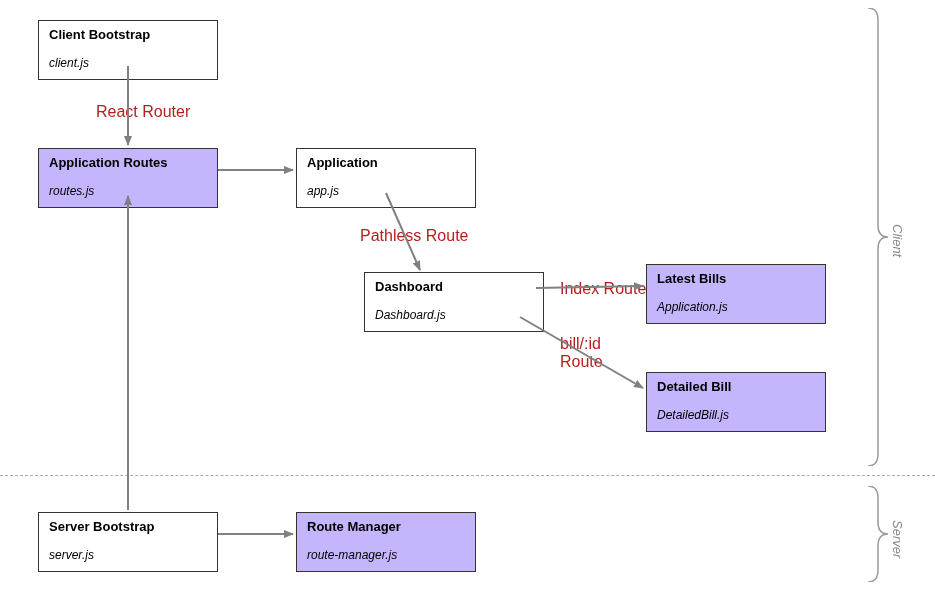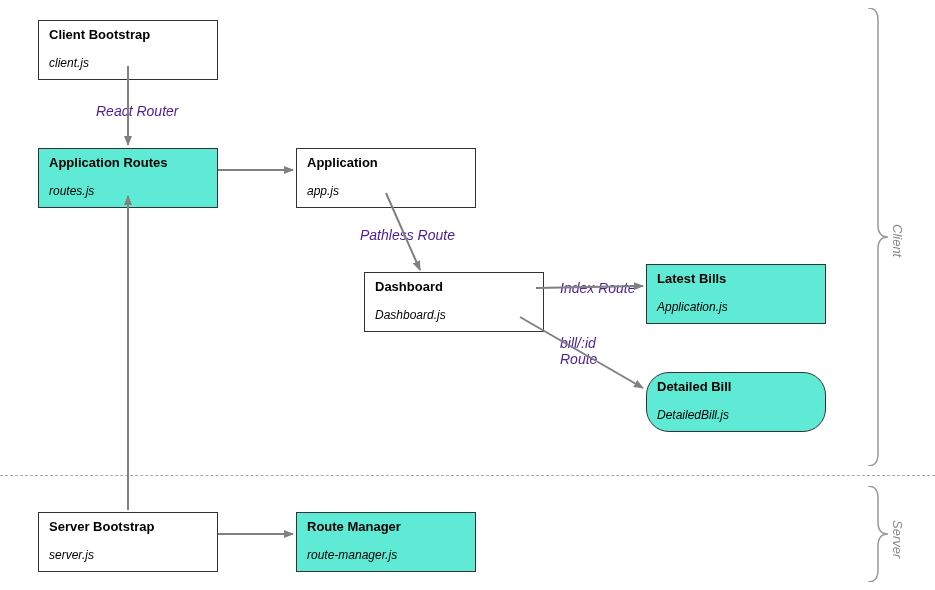--- a/index.html
+++ b/index.html
@@ -11,40 +11,39 @@
     position: relative;
     overflow: hidden;
   }
   .node {
     position: absolute;
     border: 1px solid #333;
     padding: 6px 16px 8px 10px;
     background: #fff;
   }
   .node.orange {
-    background: #5eead4;
+    background: #c4b5fd;
     border-color: #333;
     color: #000;
   }
   .node .title {
     font-weight: bold;
     font-size: 13px;
     line-height: 1.3;
   }
   .node .file {
     font-style: italic;
     font-size: 12px;
     line-height: 1.3;
     margin-top: 12px;
   }
   .edge-label {
     position: absolute;
-    font-style: italic;
-    font-size: 14px;
-    color: #4c1d95;
+    font-size: 16px;
+    color: #b91c1c;
     line-height: 1.15;
   }
   .divider {
     position: absolute;
     left: 0;
     width: 935px;
     border-top: 1px dashed #aaa;
   }
   .section-label {
     position: absolute;
@@ -86,21 +85,21 @@
 <div class="node" style="left:364px; top:272px; width:180px;">
   <div class="title">Dashboard</div>
   <div class="file">Dashboard.js</div>
 </div>
 
 <div class="node orange" style="left:646px; top:264px; width:180px;">
   <div class="title">Latest Bills</div>
   <div class="file">Application.js</div>
 </div>
 
-<div class="node orange" style="left:646px; top:372px; width:180px;border-radius:23px;">
+<div class="node orange" style="left:646px; top:372px; width:180px;">
   <div class="title">Detailed Bill</div>
   <div class="file">DetailedBill.js</div>
 </div>
 
 <div class="node" style="left:38px; top:512px; width:180px;">
   <div class="title">Server Bootstrap</div>
   <div class="file">server.js</div>
 </div>
 
 <div class="node orange" style="left:296px; top:512px; width:180px;">

